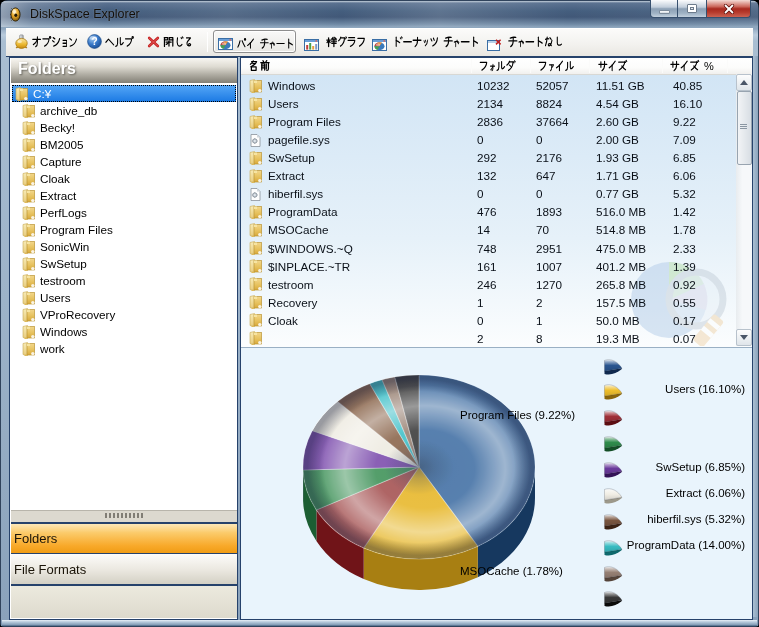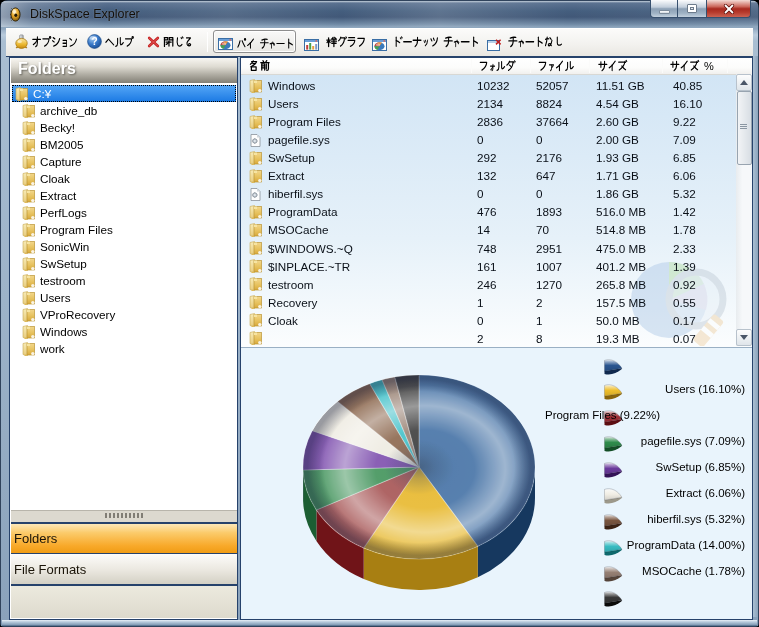--- a/index.html
+++ b/index.html
@@ -794,21 +794,21 @@
 <circle cx="4.8" cy="7" r="2.1"></circle>
 </g>
 <g stroke="#8a939c" stroke-width="0.8">
 <path d="M4.8,4 V5.2 M4.8,8.8 V10 M1.8,7 H3 M6.6,7 H7.8 M2.9,5.1 L3.7,5.9 M5.9,8.1 L6.7,8.9 M6.7,5.1 L5.9,5.9 M3.7,8.1 L2.9,8.9"></path>
 </g>
 <circle cx="4.8" cy="7" r="0.8" fill="#f0f4f8"></circle>
 </svg></div>
     <div class="abs" style="left:268px;top:187.3px;font-size:11.7px;color:#0a1018">hiberfil.sys</div>
     <div class="abs" style="left:477px;top:187.3px;font-size:11.7px;color:#0a1018">0</div>
     <div class="abs" style="left:536px;top:187.3px;font-size:11.7px;color:#0a1018">0</div>
-    <div class="abs" style="left:596px;top:187.3px;font-size:11.7px;color:#0a1018">1.86 GB</div>
+    <div class="abs" style="left:596px;top:187.3px;font-size:11.7px;color:#0a1018">0.77 GB</div>
     <div class="abs" style="left:673px;top:187.3px;font-size:11.7px;color:#0a1018">5.32</div>
     <div class="abs" style="left:249px;top:204.9px"><svg width="13" height="14" viewBox="0 0 13 14">
 <defs>
           <linearGradient id="fg1" x1="0" y1="0" x2="0" y2="1">
             <stop offset="0%" stop-color="#f8ecb8"></stop>
             <stop offset="100%" stop-color="#e8cc7c"></stop>
           </linearGradient>
 <linearGradient id="fg2" x1="0" y1="0" x2="0" y2="1">
             <stop offset="0%" stop-color="#f2d78c"></stop>
             <stop offset="55%" stop-color="#e7c25e"></stop>
@@ -1073,34 +1073,33 @@
           <linearGradient id="lga03038" x1="0" y1="0" x2="0" y2="1">
             <stop offset="0%" stop-color="#f4f8fc"></stop>
             <stop offset="18%" stop-color="#cf979b"></stop>
             <stop offset="50%" stop-color="#a03038"></stop>
             <stop offset="100%" stop-color="#8c2a31"></stop>
           </linearGradient>
         </defs>
         <path d="M2.5,14.1 L19.9,11.2 L19.9,12.1 C14.5,16.8 8,18.4 2.5,16.9 Z" fill="#5c0d12"></path>
         <path d="M2.5,3.4 C9,0.9 16.2,4.9 19.9,11.3 L2.5,14.2 Z" fill="url(#lga03038)" stroke="rgba(30,30,40,0.4)" stroke-width="0.5"></path>
       </svg></div>
-    <div class="abs" style="left:460px;top:409.3px;width:285px;text-align:center;font-size:11.5px;color:#000">Program Files (9.22%)</div>
+    <div class="abs" style="left:460px;top:409.3px;width:285px;text-align:left;font-size:11.5px;color:#000">Program Files (9.22%)</div>
     <div class="abs" style="left:602px;top:434.1px"><svg width="21" height="19" viewBox="0 0 21 19">
         <defs>
           <linearGradient id="lg2f8c4c" x1="0" y1="0" x2="0" y2="1">
             <stop offset="0%" stop-color="#f4f8fc"></stop>
             <stop offset="18%" stop-color="#97c5a5"></stop>
             <stop offset="50%" stop-color="#2f8c4c"></stop>
             <stop offset="100%" stop-color="#297b42"></stop>
           </linearGradient>
         </defs>
         <path d="M2.5,14.1 L19.9,11.2 L19.9,12.1 C14.5,16.8 8,18.4 2.5,16.9 Z" fill="#134e26"></path>
         <path d="M2.5,3.4 C9,0.9 16.2,4.9 19.9,11.3 L2.5,14.2 Z" fill="url(#lg2f8c4c)" stroke="rgba(30,30,40,0.4)" stroke-width="0.5"></path>
       </svg></div>
-    <div class="abs" style="left:460px;top:435.1px;width:285px;text-align:right;font-size:11.5px;color:#000">pagefile.sys (7.09%)</div>
     <div class="abs" style="left:602px;top:460.0px"><svg width="21" height="19" viewBox="0 0 21 19">
         <defs>
           <linearGradient id="lg6a3a9c" x1="0" y1="0" x2="0" y2="1">
             <stop offset="0%" stop-color="#f4f8fc"></stop>
             <stop offset="18%" stop-color="#b49ccd"></stop>
             <stop offset="50%" stop-color="#6a3a9c"></stop>
             <stop offset="100%" stop-color="#5d3389"></stop>
           </linearGradient>
         </defs>
         <path d="M2.5,14.1 L19.9,11.2 L19.9,12.1 C14.5,16.8 8,18.4 2.5,16.9 Z" fill="#331257"></path>
@@ -1151,21 +1150,21 @@
           <linearGradient id="lg968074" x1="0" y1="0" x2="0" y2="1">
             <stop offset="0%" stop-color="#f4f8fc"></stop>
             <stop offset="18%" stop-color="#cabfb9"></stop>
             <stop offset="50%" stop-color="#968074"></stop>
             <stop offset="100%" stop-color="#847066"></stop>
           </linearGradient>
         </defs>
         <path d="M2.5,14.1 L19.9,11.2 L19.9,12.1 C14.5,16.8 8,18.4 2.5,16.9 Z" fill="#55443a"></path>
         <path d="M2.5,3.4 C9,0.9 16.2,4.9 19.9,11.3 L2.5,14.2 Z" fill="url(#lg968074)" stroke="rgba(30,30,40,0.4)" stroke-width="0.5"></path>
       </svg></div>
-    <div class="abs" style="left:460px;top:564.5px;width:285px;text-align:right;font-size:11.5px;color:#000">MSOCache (1.78%)</div>
+    <div class="abs" style="left:460px;top:564.5px;width:285px;font-size:11.5px;color:#000">MSOCache (1.78%)</div>
     <div class="abs" style="left:602px;top:589.4px"><svg width="21" height="19" viewBox="0 0 21 19">
         <defs>
           <linearGradient id="lg383838" x1="0" y1="0" x2="0" y2="1">
             <stop offset="0%" stop-color="#f4f8fc"></stop>
             <stop offset="18%" stop-color="#9b9b9b"></stop>
             <stop offset="50%" stop-color="#383838"></stop>
             <stop offset="100%" stop-color="#313131"></stop>
           </linearGradient>
         </defs>
         <path d="M2.5,14.1 L19.9,11.2 L19.9,12.1 C14.5,16.8 8,18.4 2.5,16.9 Z" fill="#0a0a0a"></path>

